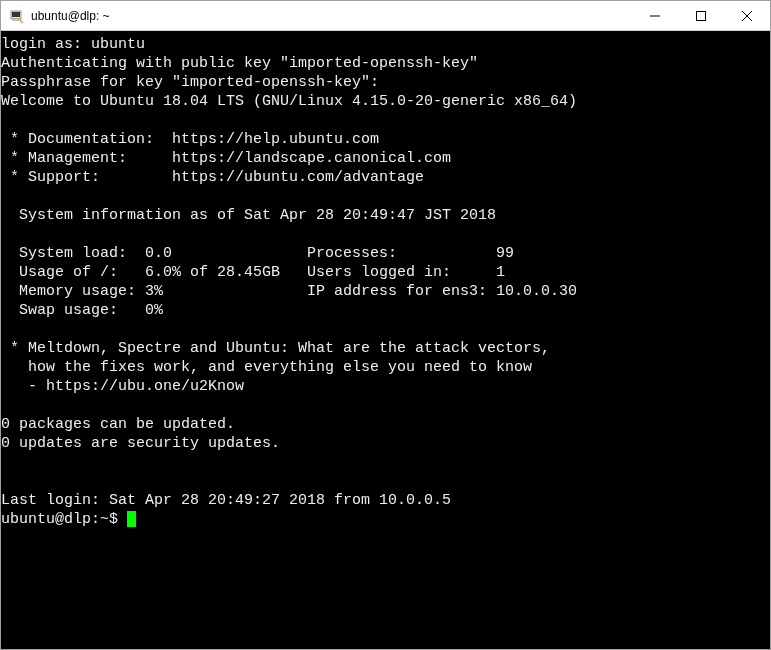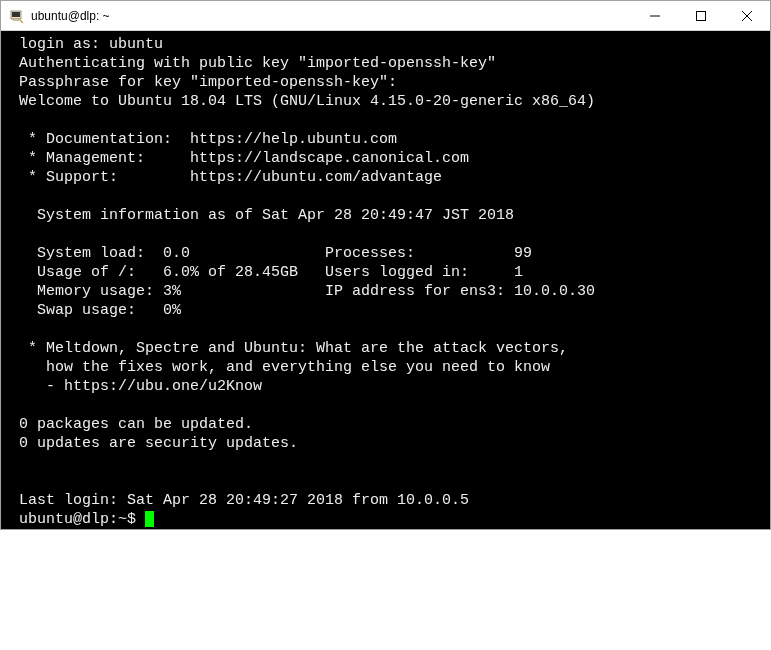--- a/index.html
+++ b/index.html
@@ -5,21 +5,21 @@
     * { margin: 0; padding: 0; box-sizing: border-box; }
     body {
       font-family: Consolas, 'Courier New', monospace;
       background: #fff;
       width: 771px;
       height: 650px;
       overflow: hidden;
     }
     .window {
       width: 771px;
-      height: 530px;
+      height: 650px;
       border: 1px solid #a0a0a0;
       background: #fff;
       display: flex;
       flex-direction: column;
     }
     .titlebar {
       height: 30px;
       background: #fff;
       display: flex;
       align-items: center;
@@ -50,21 +50,21 @@
       display: flex;
       align-items: center;
       justify-content: center;
       color: #000;
       font-size: 10px;
     }
     .terminal {
       flex: 1;
       background: #000;
       color: #eeeeee;
-      padding: 4px 18px;
+      padding: 4px 0;
       font-size: 15px;
       line-height: 19px;
       white-space: pre;
       overflow: hidden;
       font-family: Consolas, 'Courier New', monospace;
     }
     .cursor {
       display: inline-block;
       width: 9px;
       height: 16px;

